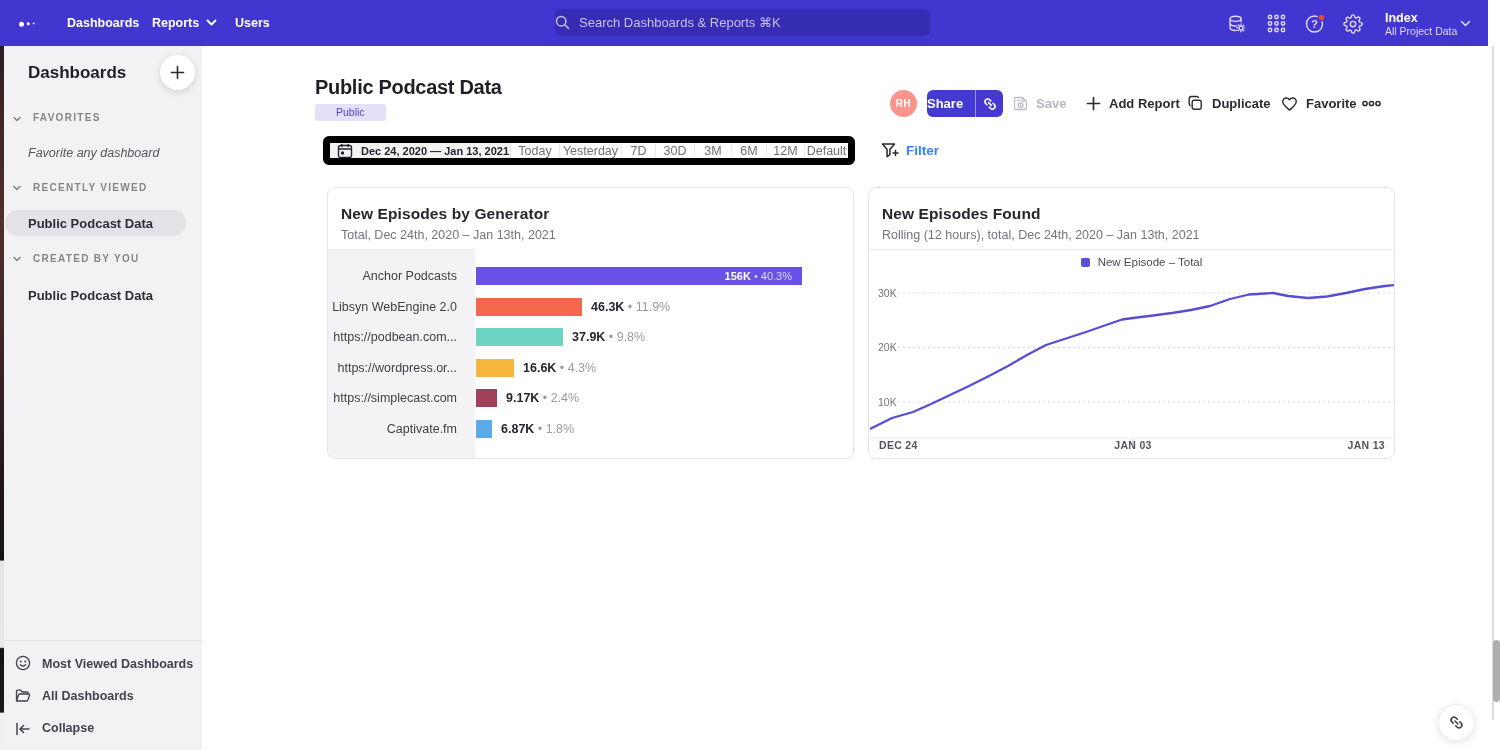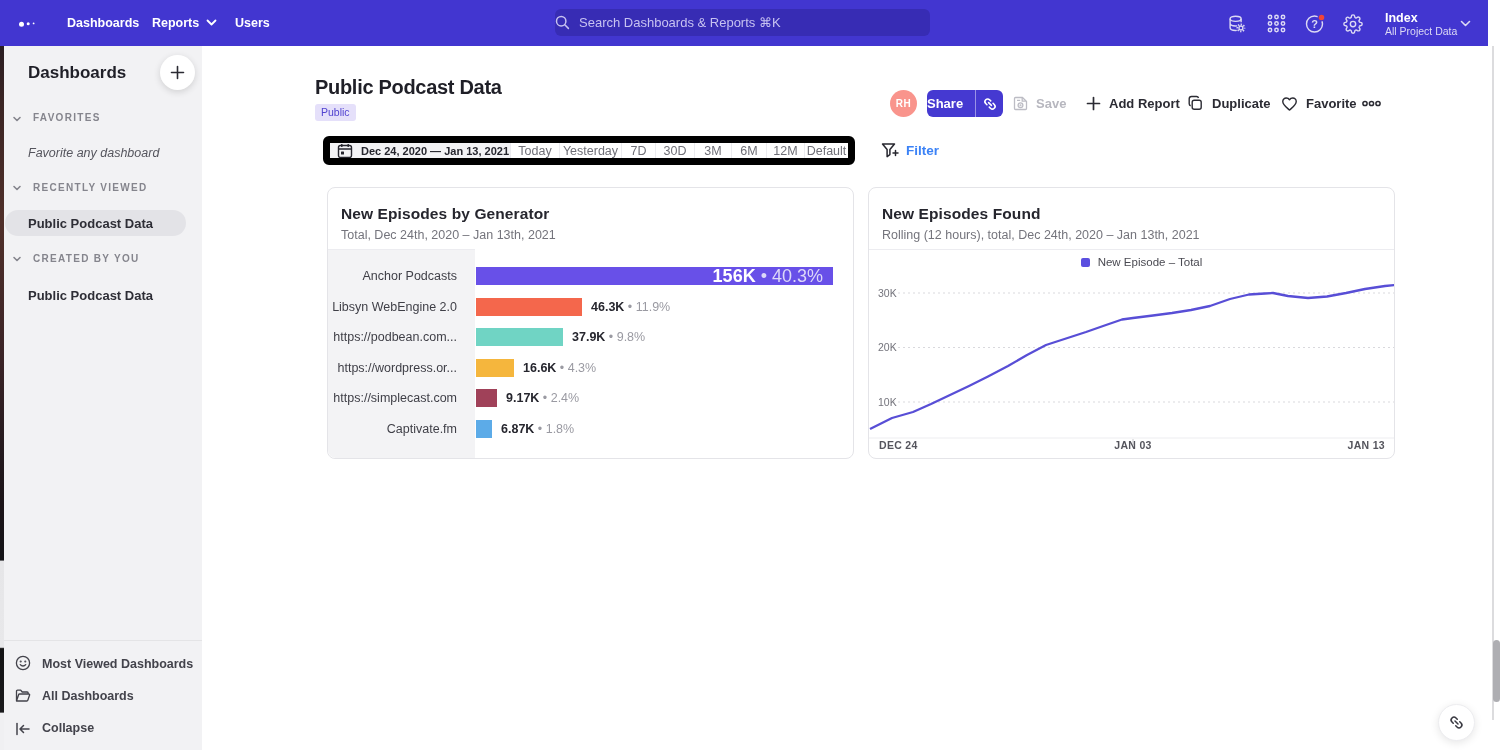--- a/index.html
+++ b/index.html
@@ -18,21 +18,21 @@
   #sliver { position:absolute; left:0; top:46px; width:4px; height:704px;
      background:linear-gradient(to bottom,#2a1d22 0%,#3b2524 8%,#50302a 25%,#3a2326 45%,#241a1e 58%,#1c1418 65%,#141417 73%,#e6e6e8 73.2%,#e8e8ea 85.4%,#131314 85.6%,#1a1a1c 94.6%,#f0f0f2 94.8%,#f0f0f2 100%); }
   .sechead { position:absolute; left:33px; font-size:10px; font-weight:700; letter-spacing:1.3px; color:#85858d; }
   .caret { position:absolute; left:12px; width:10px; height:10px; }
   .sideitem { position:absolute; left:28px; font-size:13px; font-weight:700; color:#2e2e36; }
   #selpill { position:absolute; left:5px; top:164px; width:181px; height:26px; border-radius:13px; background:#e3e3e7; }
   .botitem { position:absolute; left:42px; font-size:12.5px; font-weight:700; color:#43434b; }
 
   
   h1 { position:absolute; left:315px; top:76px; font-size:20px; font-weight:700; color:#1f1f27; letter-spacing:-.3px; }
-  #chip { position:absolute; left:315px; top:104px; background:#e5e0fa; color:#5143d0; font-size:10.5px; font-weight:400; padding:2px 6px 3px; border-radius:3px; }
+  #chip { position:absolute; left:315px; top:104px; background:#e5e0fa; color:#5143d0; font-size:10.5px; font-weight:400; padding:2px 21px 3px; border-radius:3px; }
   .hbtn { position:absolute; top:90px; height:27px; display:flex; align-items:center; font-size:13px; font-weight:700; color:#2b2b33; }
   #avatar { position:absolute; left:890px; top:90px; width:27px; height:27px; border-radius:50%; background:#f9948c; color:#fff; font-size:10px; font-weight:700; display:flex; align-items:center; justify-content:center; letter-spacing:.5px; }
   #sharegrp { position:absolute; left:927px; top:90px; width:76px; height:27px; background:#4539d1; border-radius:6px; display:flex; }
   #sharegrp .s1 { width:49px; color:#fff; font-size:13px; font-weight:700; text-align:left; line-height:27px; border-right:1px solid rgba(255,255,255,.45); }
   #sharegrp .s2 { flex:1; display:flex; align-items:center; justify-content:center; }
 
   
   #datebar { position:absolute; left:323px; top:136px; width:532px; height:29px; border:7px solid #000000; border-radius:6px; background:#fff; display:flex; overflow:hidden; }
   #datebar .seg { border-left:1px solid #ebebef; color:#6f6f77; font-size:12.5px; display:flex; align-items:center; justify-content:center; }
   #datebar .first { background:#f3f3f5; width:180px; border-left:none; color:#26262e; font-weight:700; font-size:11px; display:flex; align-items:center; white-space:nowrap; }
@@ -233,21 +233,21 @@
   <h2>New Episodes by Generator</h2>
   <div class="sub">Total, Dec 24th, 2020 – Jan 13th, 2021</div>
   <div id="panel"></div>
   <div class="blabel" style="top:81px">Anchor Podcasts</div>
   <div class="blabel" style="top:112px">Libsyn WebEngine 2.0</div>
   <div class="blabel" style="top:142px">https://podbean.com...</div>
   <div class="blabel" style="top:173px">https://wordpress.or...</div>
   <div class="blabel" style="top:203px">https://simplecast.com</div>
   <div class="blabel" style="top:234px">Captivate.fm</div>
 
-  <div class="bar" style="top:79px;width:357px;background:#6850e8;color:#fff;font-size:18px;font-weight:700;text-align:right;line-height:18px;padding-right:10px">156K <span style="font-weight:400;color:#dcd8f8">• 40.3%</span></div>
+  <div class="bar" style="top:79px;width:326px;background:#6850e8;color:#fff;font-size:11px;font-weight:700;text-align:right;line-height:18px;padding-right:10px">156K <span style="font-weight:400;color:#dcd8f8">• 40.3%</span></div>
   <div class="bar" style="top:110px;width:106px;background:#f4674c"></div>
   <div class="bar" style="top:140px;width:87px;background:#70d4c4"></div>
   <div class="bar" style="top:171px;width:38px;background:#f5b63d"></div>
   <div class="bar" style="top:201px;width:21px;background:#a04159"></div>
   <div class="bar" style="top:232px;width:16px;background:#5cabe8"></div>
 
   <div class="bval" style="left:263px;top:112px"><b>46.3K</b> <span>• 11.9%</span></div>
   <div class="bval" style="left:244px;top:142px"><b>37.9K</b> <span>• 9.8%</span></div>
   <div class="bval" style="left:195px;top:173px"><b>16.6K</b> <span>• 4.3%</span></div>
   <div class="bval" style="left:178px;top:203px"><b>9.17K</b> <span>• 2.4%</span></div>

